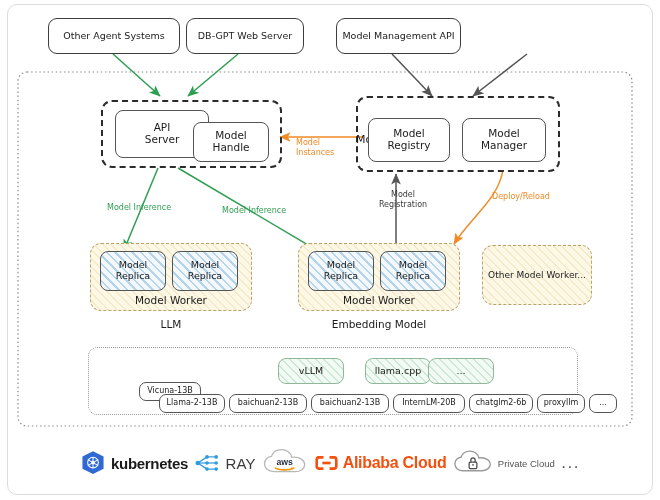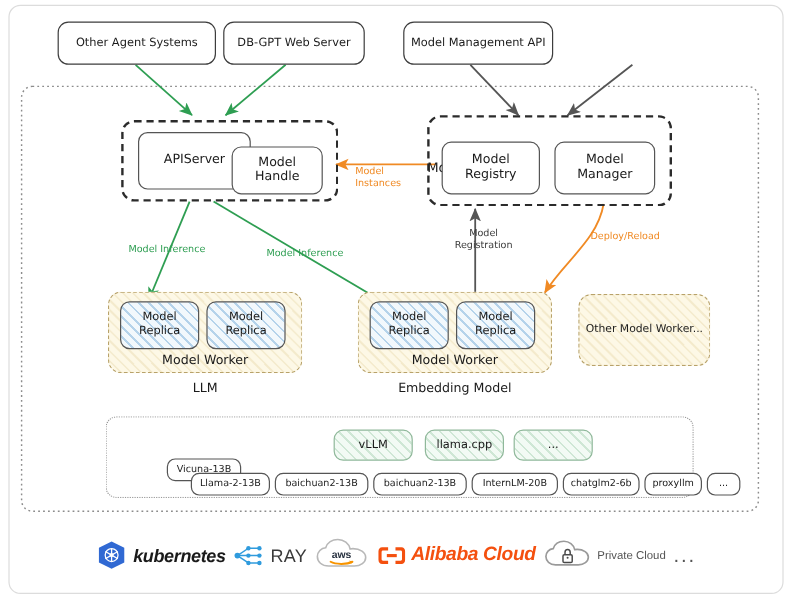--- a/index.html
+++ b/index.html
@@ -159,21 +159,20 @@
   .logo-item {
     display: flex;
     align-items: center;
     gap: 5px;
   }
   .logo-text {
     font-family: "Liberation Sans", sans-serif;
     font-weight: bold;
     font-size: 15px;
     letter-spacing: -0.3px;
-    font-style: italic;
   }
   .logo-text-thin {
     font-family: "Liberation Sans", sans-serif;
     font-size: 14px;
     color: #444;
     letter-spacing: 0.2px;
   }
   .logo-text-small {
     font-family: "Liberation Sans", sans-serif;
     font-size: 9.5px;
@@ -233,21 +232,21 @@
   <div class="node client-box" style="left:186px; top:18px; width:118px; height:36px;">
     <span>DB-GPT Web Server</span>
   </div>
   <div class="node client-box" style="left:336px; top:18px; width:125px; height:36px;">
     <span>Model Management API</span>
   </div>
 
   <div class="node dash-group" style="left:101px; top:100px; width:181px; height:68px;"></div>
 
   <div class="node sub-box" style="left:115px; top:110px; width:94px; height:48px;">
-    <div style="display:flex;flex-direction:row;">
+    <div style="display:flex;flex-direction:column;">
       <span>API</span>
       <span>Server</span>
     </div>
   </div>
 
   <div class="node sub-box" style="left:193px; top:122px; width:76px; height:40px;">
     <div style="display:flex;flex-direction:column;">
       <span>Model</span>
       <span>Handle</span>
     </div>
@@ -319,21 +318,21 @@
 
   <div class="node worker-box" style="left:482px; top:245px; width:110px; height:60px; font-size:9px;">
     <span>Other Model Worker...</span>
   </div>
 
   <div class="panel" style="left:88px; top:347px; width:490px; height:68px;"></div>
 
   <div class="node fw-box" style="left:278px; top:358px; width:66px; height:26px;">
     <span>vLLM</span>
   </div>
-  <div class="node fw-box" style="left:354px; top:358px; width:66px; height:26px;text-align:right;">
+  <div class="node fw-box" style="left:365px; top:358px; width:66px; height:26px;text-align:right;">
     <span>llama.cpp</span>
   </div>
   <div class="node fw-box" style="left:428px; top:358px; width:66px; height:26px;">
     <span>...</span>
   </div>
 
   <div class="node model-chip" style="left:93px; top:382px; width:62px; height:19px;margin-left:46px;">
     <span>Vicuna-13B</span>
   </div>
   <div class="node model-chip" style="left:159px; top:394px; width:66px; height:19px;">

